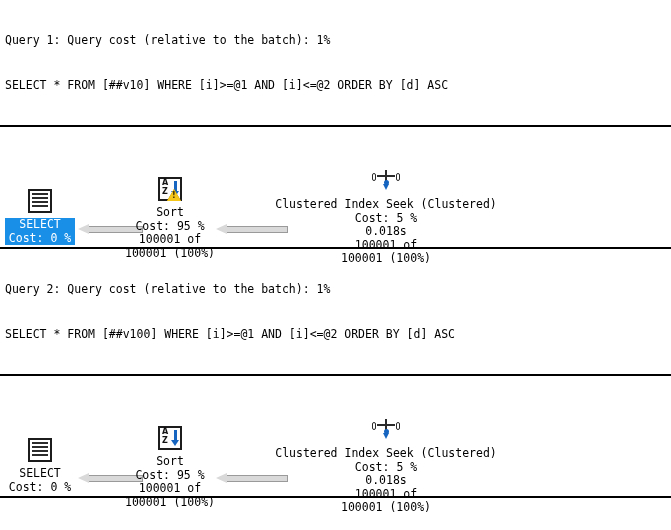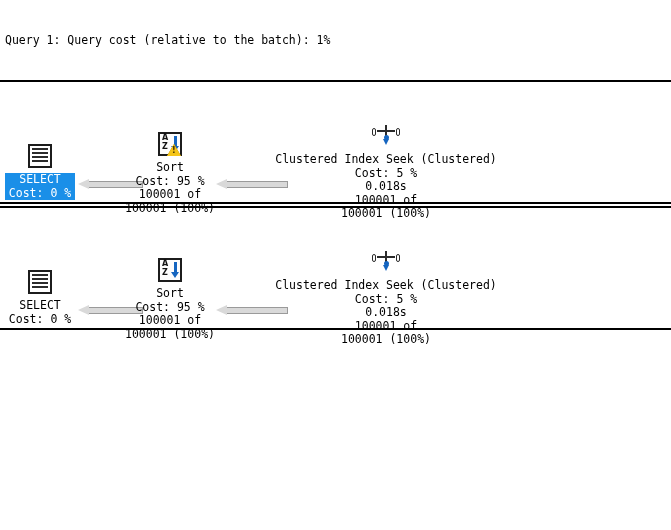--- a/index.html
+++ b/index.html
@@ -204,20 +204,21 @@
   }
 </style>
 </head>
 <body>
 
 <div class="page">
 
   <div class="query-section">
     <div class="hdr">
       <div class="line">Query 1: Query cost (relative to the batch): 1%</div>
+      <div class="line">SELECT * FROM [##v10] WHERE [i]&gt;=@1 AND [i]&lt;=@2 ORDER BY [d] ASC</div>
     </div>
     <div class="rule"></div>
     <div class="plan">
 
       <div class="arrow" style="left:78px; top:97px; width:65px;">
         <div class="shaft"></div>
           <div class="head"></div>
       </div>
       <div class="arrow" style="left:216px; top:97px; width:72px;">
         <div class="shaft"></div>
@@ -270,20 +271,24 @@
           <div>100001 of</div>
           <div>100001 (100%)</div>
         </span>
       </div>
     </div>
   </div>
 
   <div class="rule"></div>
 
   <div class="query-section">
+    <div class="hdr">
+      <div class="line">Query 2: Query cost (relative to the batch): 1%</div>
+      <div class="line">SELECT * FROM [##v100] WHERE [i]&gt;=@1 AND [i]&lt;=@2 ORDER BY [d] ASC</div>
+    </div>
     <div class="rule"></div>
     <div class="plan">
 
       <div class="arrow" style="left:78px; top:97px; width:65px;">
         <div class="shaft"></div>
           <div class="head"></div>
       </div>
       <div class="arrow" style="left:216px; top:97px; width:72px;">
         <div class="shaft"></div>
           <div class="head"></div>

